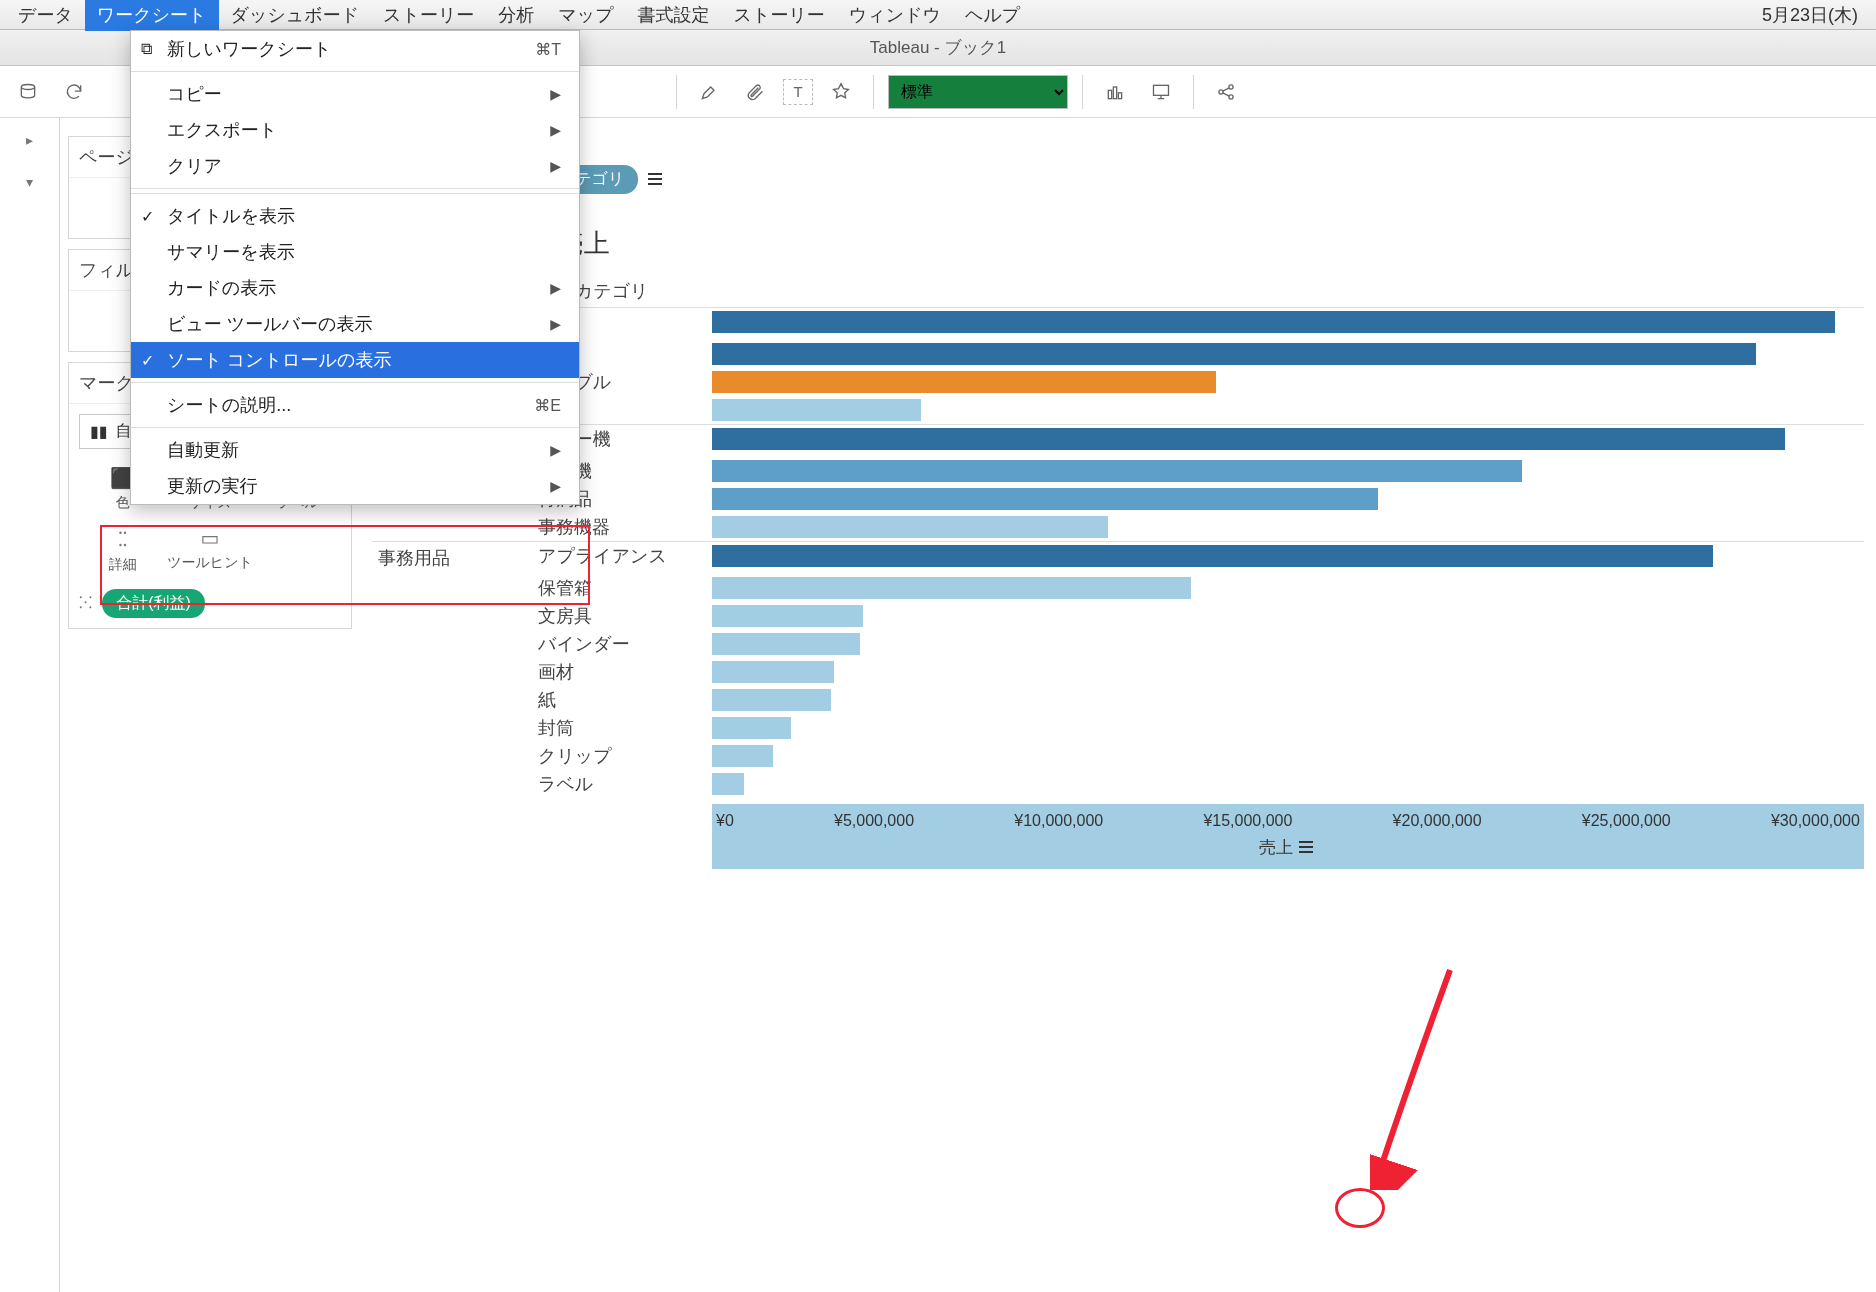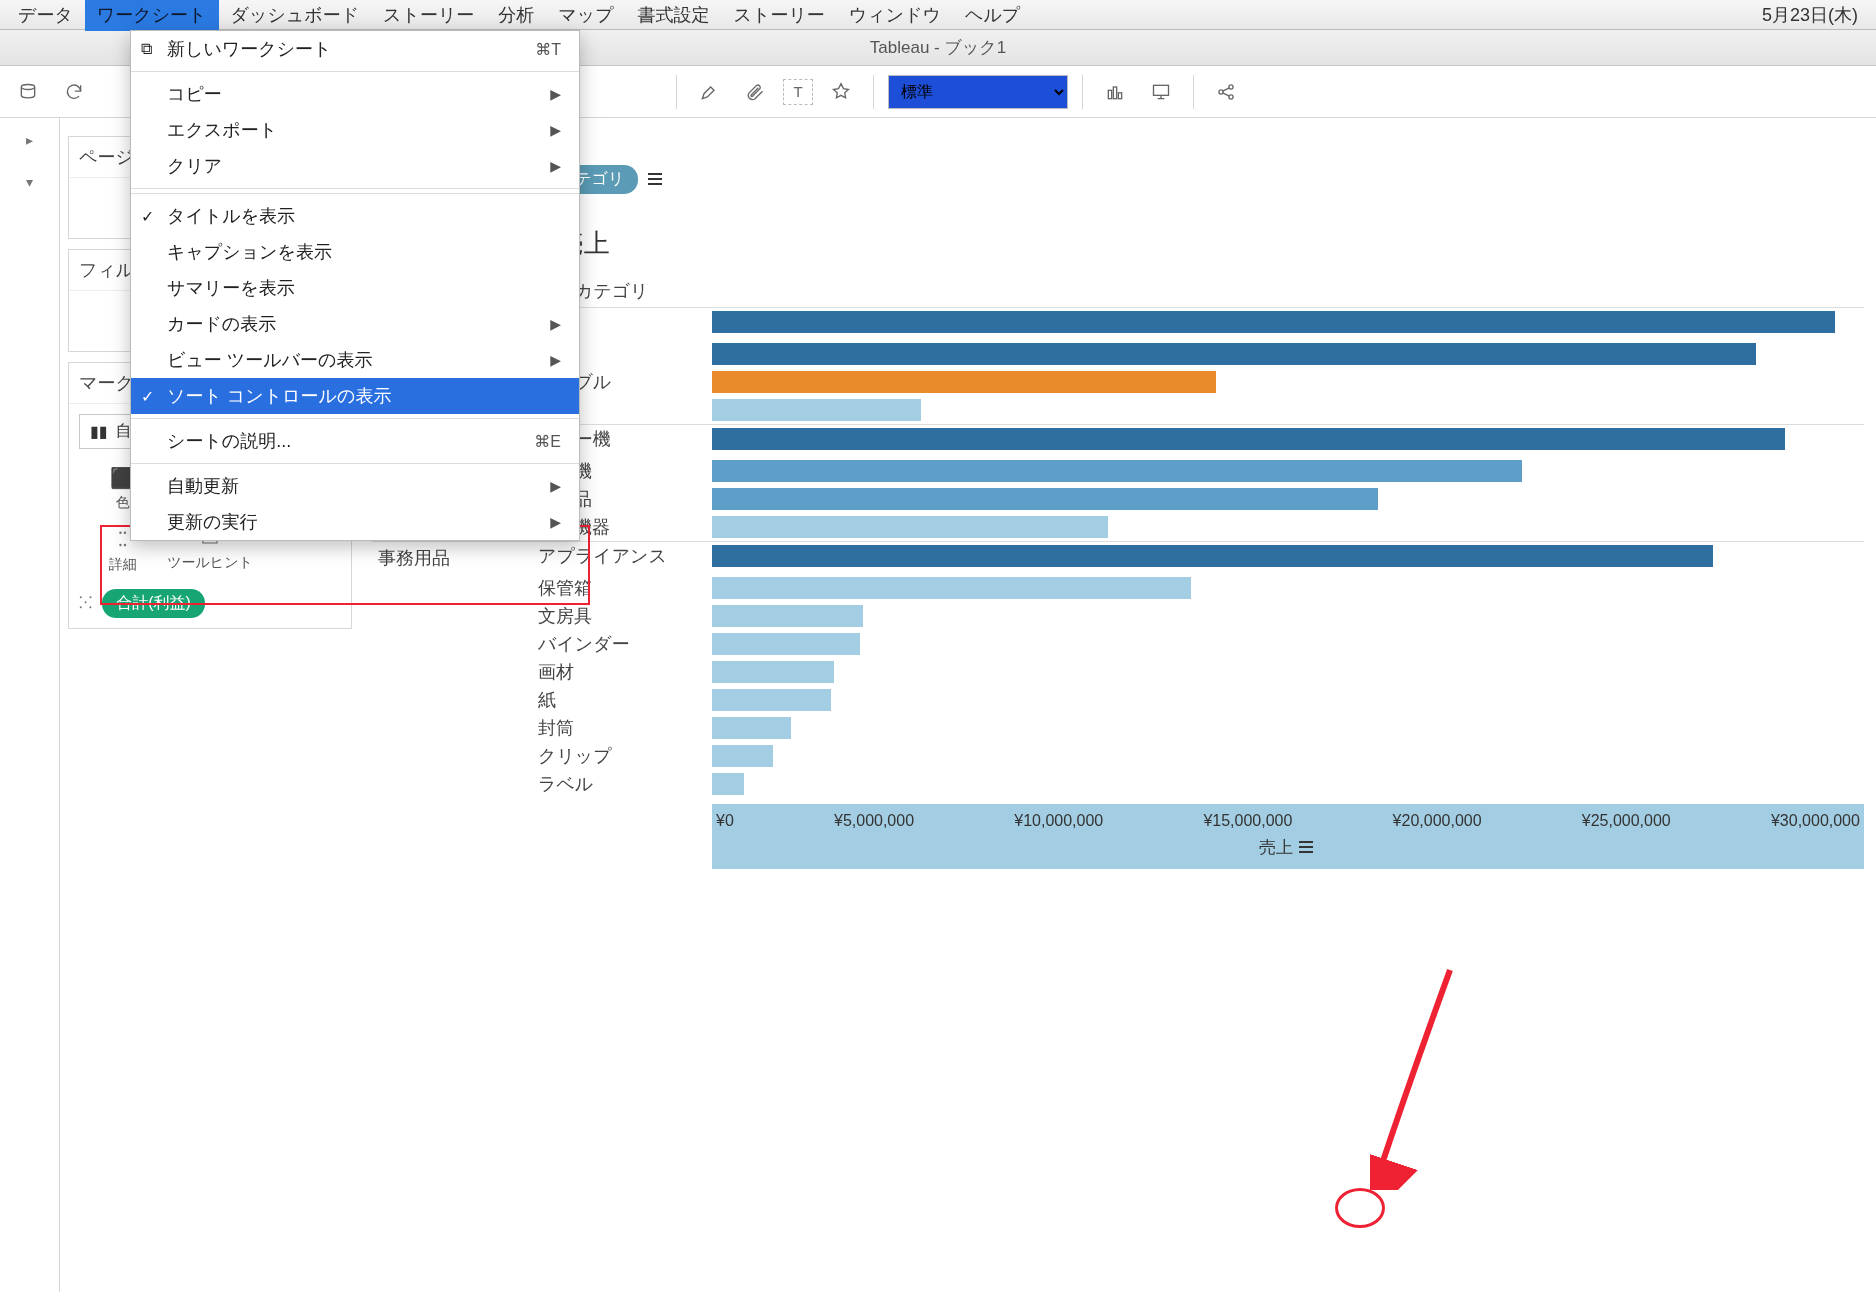--- a/index.html
+++ b/index.html
@@ -1,31 +1,31 @@
 <!DOCTYPE html>
 <html><head>
 <meta charset="utf-8">
 <style>
 * { margin: 0; padding: 0; box-sizing: border-box; font-family: -apple-system, "Hiragino Sans", sans-serif; }
 body { background: #fff; font-size: 14px; color: #333; width: 1876px; height: 1292px; overflow: hidden; position: relative; transform-origin: top left; }
 
 
 .menubar { height: 30px; background: linear-gradient(#f6f6f6,#e8e8e8); border-bottom: 1px solid #bbb; display: flex; align-items: center; padding: 0 6px; font-size: 18px; }
 .menubar .menu-item { padding: 4px 12px; cursor: default; }
-.menubar .menu-item.active { background: #2a7ae2; color: #0f172a; text-align: center; }
+.menubar .menu-item.active { background: #2a7ae2; color: #ffffff; text-align: center; }
 .menubar .date { margin-left: auto; color: #333; padding-right: 12px; }
 
 
 .titlebar { height: 36px; background: linear-gradient(#f0f0f0,#e4e4e4); border-bottom: 1px solid #c6c6c6; display:flex; align-items:center; justify-content:center; font-size:17px; color:#555;}
 
 
 .toolbar { height: 52px; border-bottom: 1px solid #d6d6d6; display:flex; align-items:center; padding:0 10px; gap:10px;}
 .toolbar .tb-btn { width:36px; height:36px; display:flex; align-items:center; justify-content:center; color:#666; font-size:18px;}
 .toolbar .sep { width:1px; height:34px; background:#d6d6d6; margin:0 4px;}
-.toolbar select { height:34px; min-width:180px; font-size:16px; border:1px solid #bbb; background:#1d4ed8; padding:0 8px;}
+.toolbar select { height:34px; min-width:180px; font-size:16px; border:1px solid #bbb; background:#15803d; padding:0 8px;}
 
 
 .main { display:flex; height: calc(100% - 30px - 36px - 52px); }
 .leftcol { width: 60px; border-right:1px solid #d6d6d6; padding:8px 4px; display:flex; flex-direction:column; gap:14px; align-items:center; color:#777; font-size:14px;}
 .leftcol .ico { width:28px; height:28px; display:flex; align-items:center; justify-content:center;}
 
 .sidecol { width: 300px; padding-top:8px; }
 
 
 .card { border:1px solid #d6d6d6; margin: 10px 8px; background:#fff; }
@@ -373,23 +373,20 @@
       <span>クリア</span>
       <span class="arrow">▶</span>
     </div>
     <hr>
     <hr>
     <div class="row">
       <span class="chk">✓</span>
       <span>タイトルを表示</span>
     </div>
     <div class="row">
-      <span>キャプションを表示</span>
-    </div>
-    <div class="row">
       <span>サマリーを表示</span>
     </div>
     <div class="row">
       <span>カードの表示</span>
       <span class="arrow">▶</span>
     </div>
     <div class="row">
       <span>ビュー ツールバーの表示</span>
       <span class="arrow">▶</span>
     </div>

